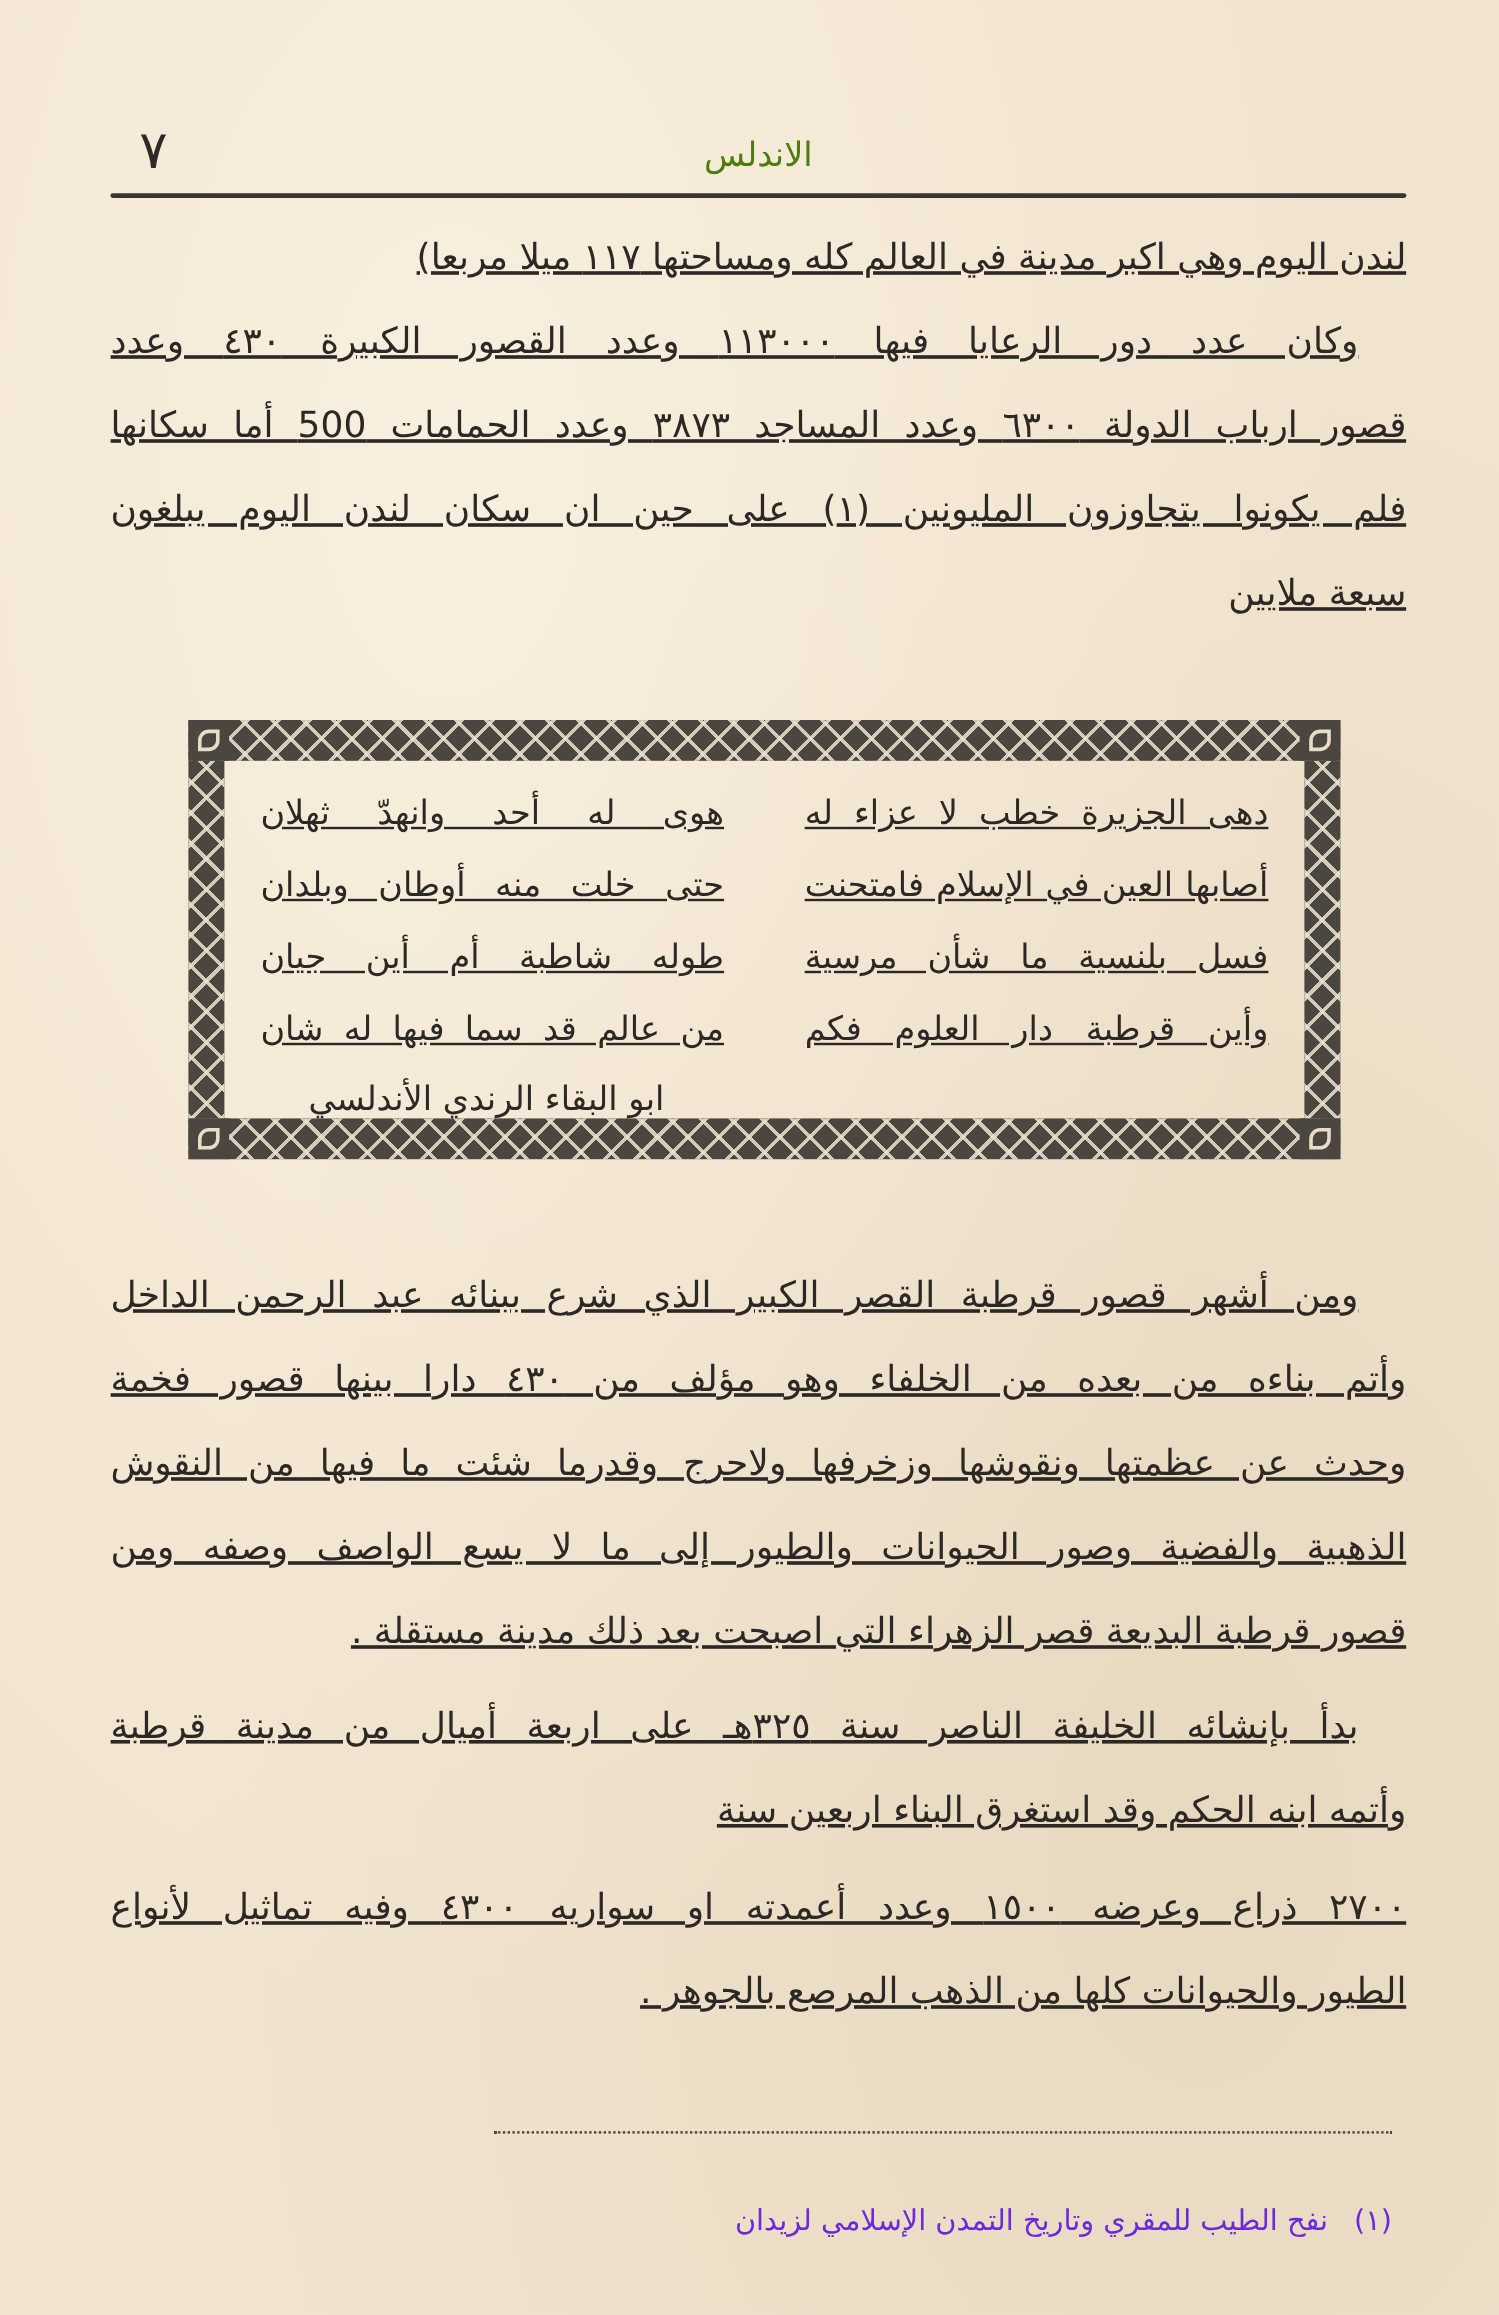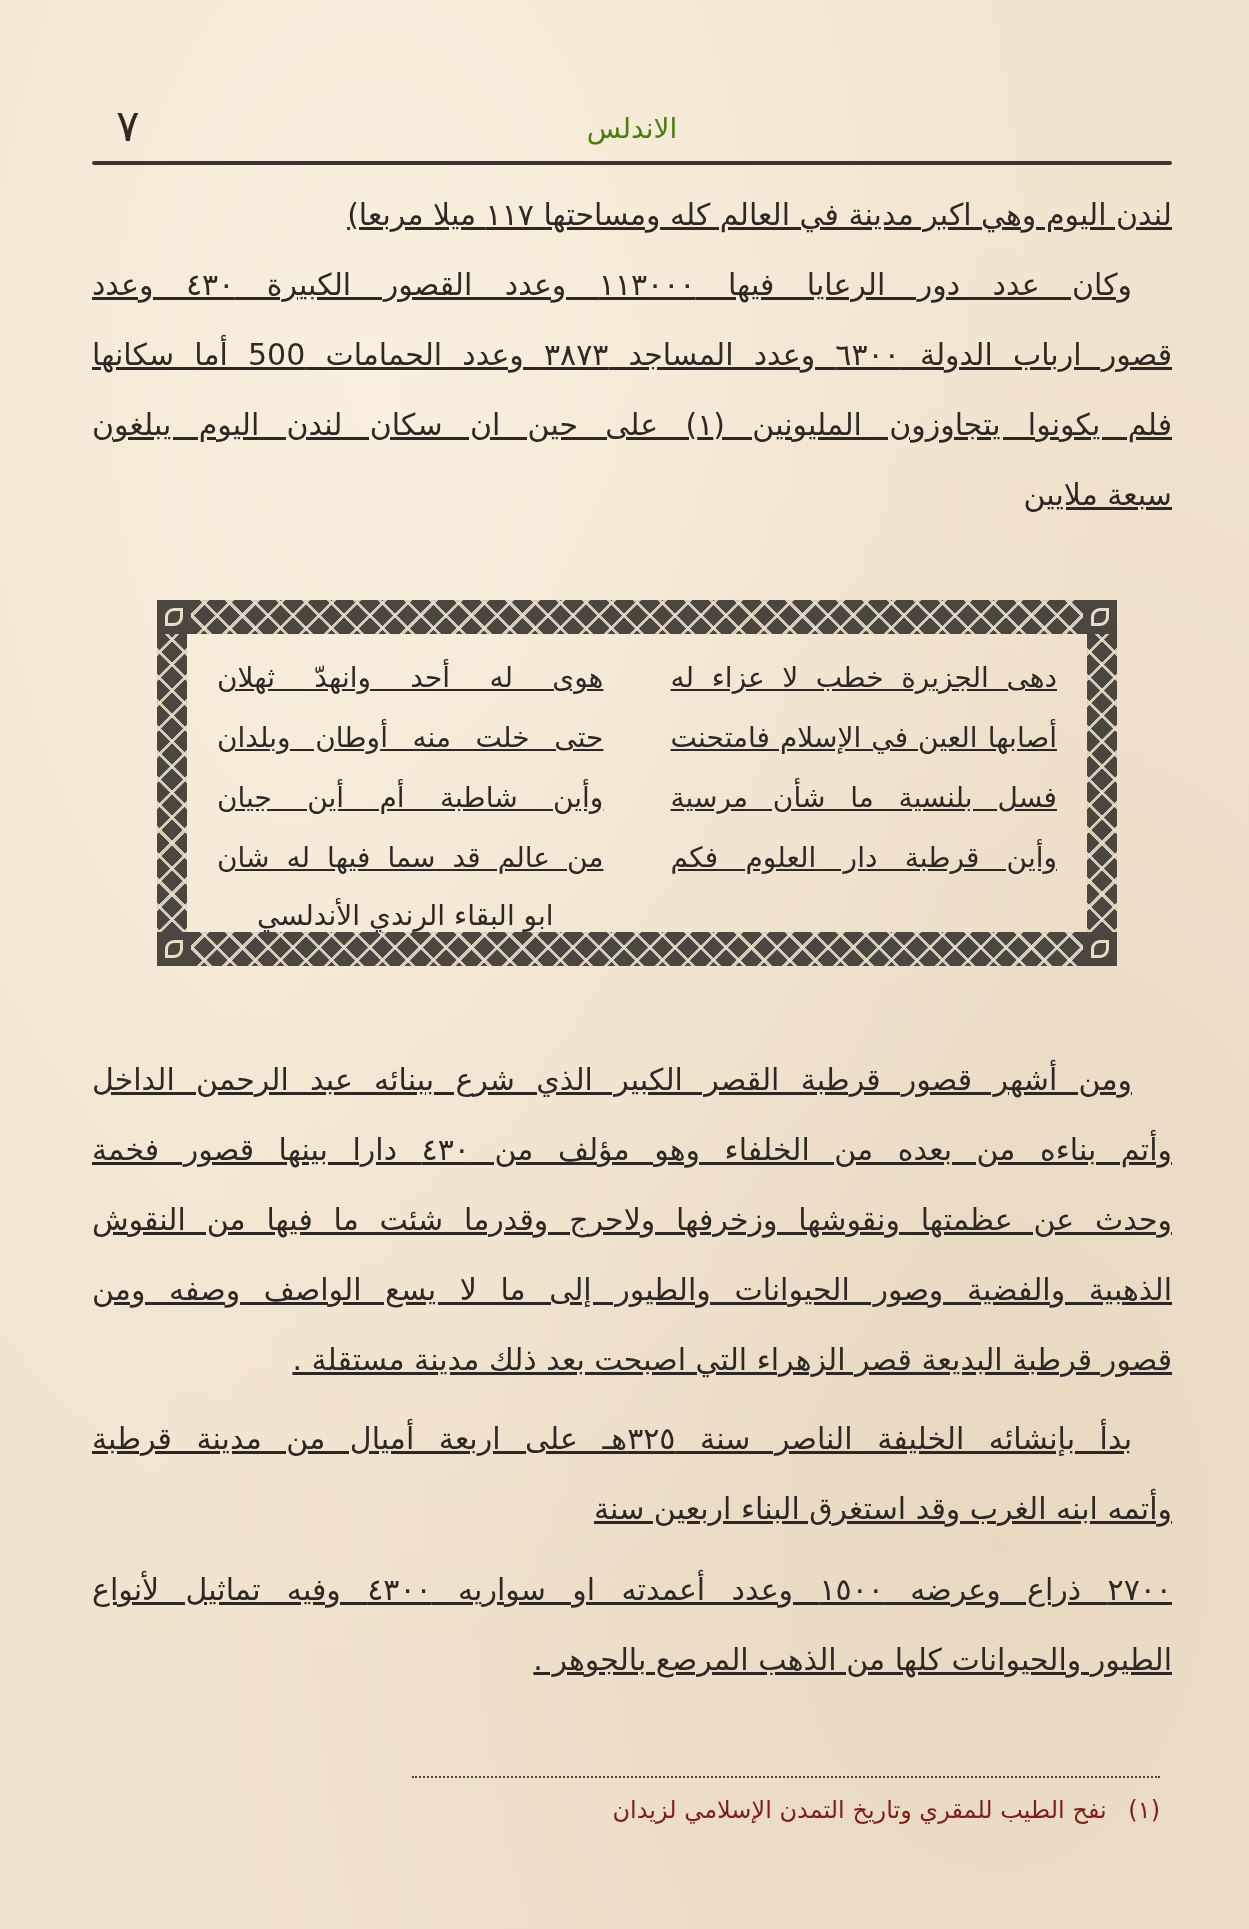--- a/index.html
+++ b/index.html
@@ -86,22 +86,22 @@
   .poet {
     height: 56px; line-height: 56px; font-size: 28px;
     text-align: left; padding-left: 40px;
   }
 
   .footnote-rule {
     position: absolute; left: 412px; top: 1776px; width: 748px; height: 0;
     border-top: 2px dotted #4a4440;
   }
   .footnote {
-    position: absolute; left: 412px; top: 1790px; width: 748px;
-    direction: rtl; font-size: 24px; color: #7f1d1d; line-height: 40px;
+    position: absolute; left: 412px; top: 1830px; width: 748px;
+    direction: rtl; font-size: 24px; color: #6d28d9; line-height: 40px;
     white-space: nowrap;
   }
   .footnote .fn-mark { margin-left: 14px; }
 </style>
 </head>
 <body>
 
 <div class="page-bg"></div>
 
 <div class="header">
@@ -132,41 +132,41 @@
     <div class="verse">
       <span class="hemistich">دهى الجزيرة خطب لا عزاء له</span>
       <span class="hemistich">هوى له أحد وانهدّ ثهلان</span>
     </div>
     <div class="verse">
       <span class="hemistich">أصابها العين في الإسلام فامتحنت</span>
       <span class="hemistich">حتى خلت منه أوطان وبلدان</span>
     </div>
     <div class="verse">
       <span class="hemistich">فسل بلنسية ما شأن مرسية</span>
-      <span class="hemistich">وأين شاطبة أم أين جيان</span>
+      <span class="hemistich">طوله شاطبة أم أين جيان</span>
     </div>
     <div class="verse">
       <span class="hemistich">وأين قرطبة دار العلوم فكم</span>
       <span class="hemistich">من عالم قد سما فيها له شان</span>
     </div>
     <div class="poet">ابو البقاء الرندي الأندلسي</div>
   </div>
 </div>
 
 <div class="body-text" style="top:1045px;">
   <div class="line indent">ومن أشهر قصور قرطبة القصر الكبير الذي شرع ببنائه عبد الرحمن الداخل</div>
   <div class="line">وأتم بناءه من بعده من الخلفاء وهو مؤلف من ٤٣٠ دارا بينها قصور فخمة</div>
   <div class="line">وحدث عن عظمتها ونقوشها وزخرفها ولاحرج وقدرما شئت ما فيها من النقوش</div>
   <div class="line">الذهبية والفضية وصور الحيوانات والطيور إلى ما لا يسع الواصف وصفه ومن</div>
   <div class="line last">قصور قرطبة البديعة قصر الزهراء التي اصبحت بعد ذلك مدينة مستقلة .</div>
 </div>
 
 <div class="body-text" style="top:1404px;">
   <div class="line indent">بدأ بإنشائه الخليفة الناصر سنة ٣٢٥هـ على اربعة أميال من مدينة قرطبة</div>
-  <div class="line last">وأتمه ابنه الغرب وقد استغرق البناء اربعين سنة</div>
+  <div class="line last">وأتمه ابنه الحكم وقد استغرق البناء اربعين سنة</div>
 </div>
 
 <div class="body-text" style="top:1555px;">
   <div class="line">٢٧٠٠ ذراع وعرضه ١٥٠٠ وعدد أعمدته او سواريه ٤٣٠٠ وفيه تماثيل لأنواع</div>
   <div class="line last">الطيور والحيوانات كلها من الذهب المرصع بالجوهر .</div>
 </div>
 
 <div class="footnote-rule"></div>
 <div class="footnote">
   <span class="fn-mark">(١)</span>

